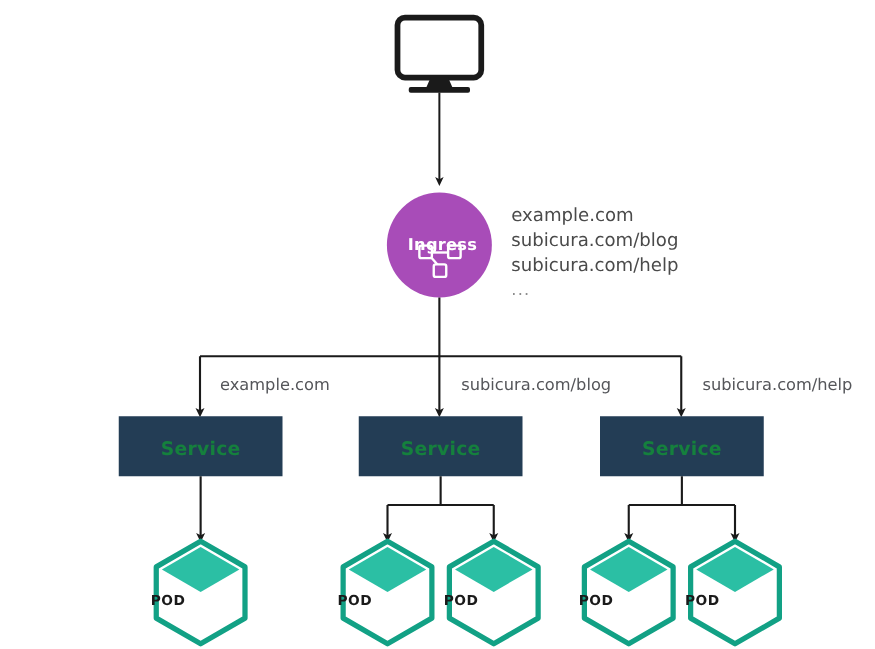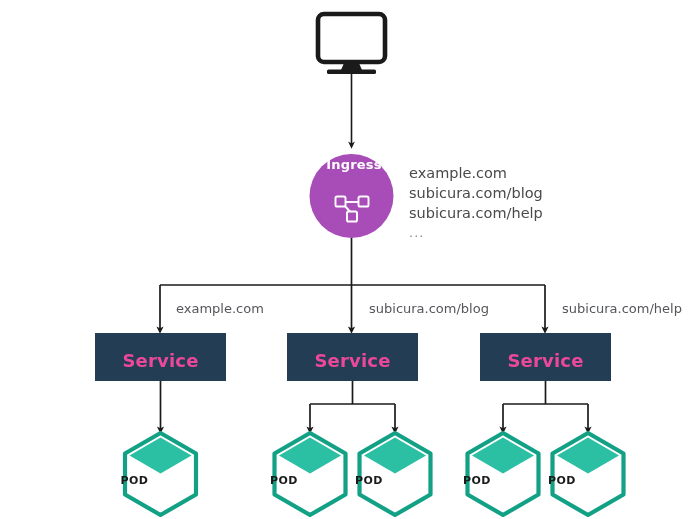--- a/index.html
+++ b/index.html
@@ -35,25 +35,25 @@
     pointer-events: none;
   }
   .ingress-label {
     color: #ffffff;
     font-size: 13px;
     font-weight: bold;
     letter-spacing: 0.2px;
     text-align: center;
     width: 100px;
     left: 304px;
-    top: 157px;
+    top: 189px;
   }
   .service-label {
-    color: #ec4899;
-    font-size: 18px;
+    color: #15803d;
+    font-size: 15px;
     font-weight: bold;
     letter-spacing: 0.2px;
     text-align: center;
   }
   .pod-label {
     color: #1a1a1a;
     font-size: 11px;
     font-weight: bold;
     letter-spacing: 0.4px;
     text-align: left;

